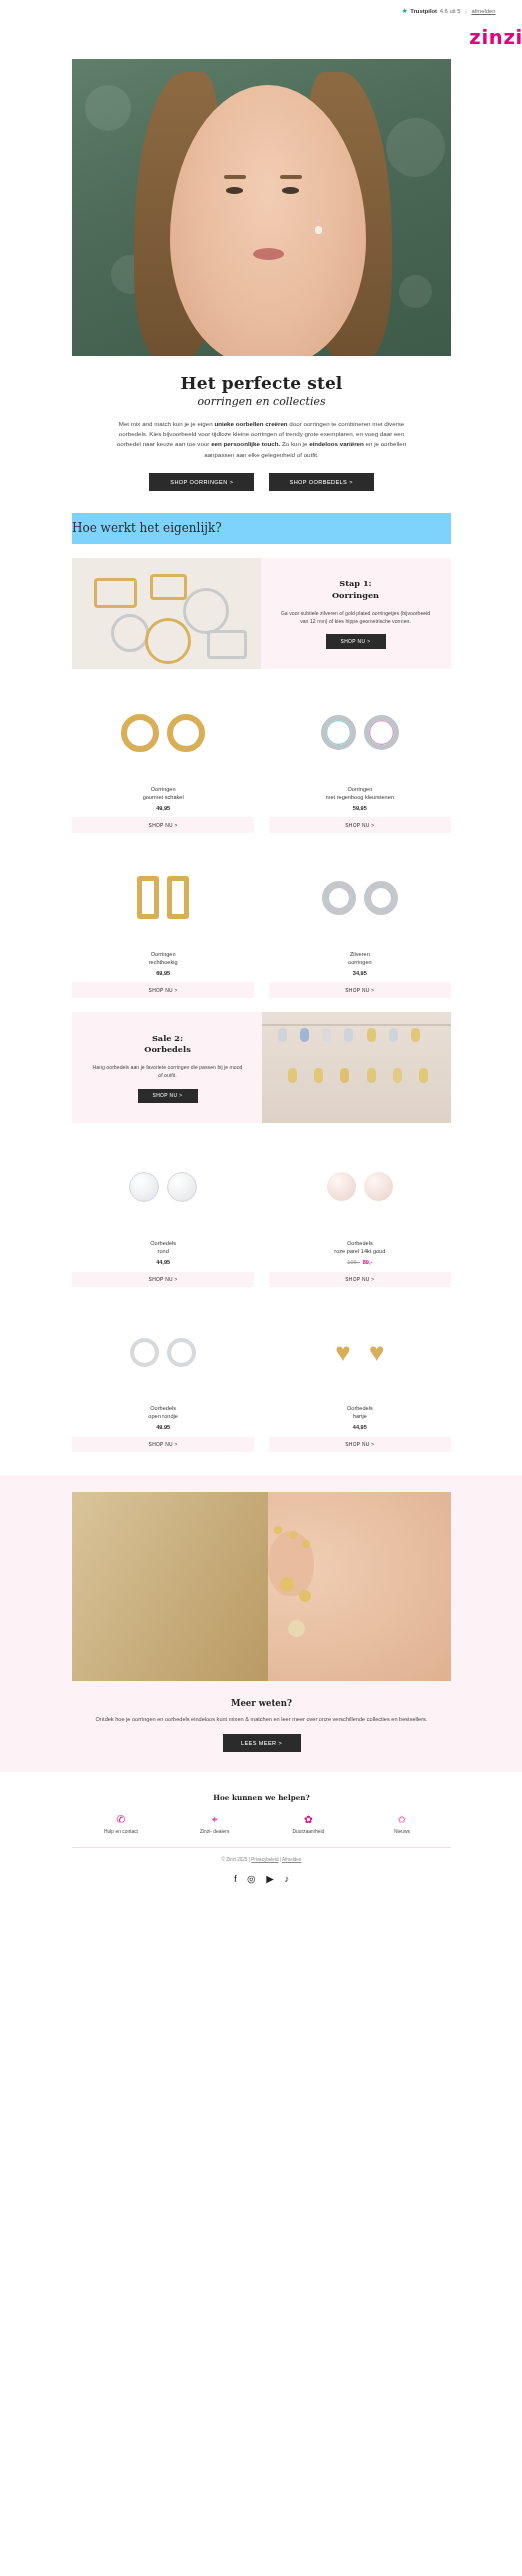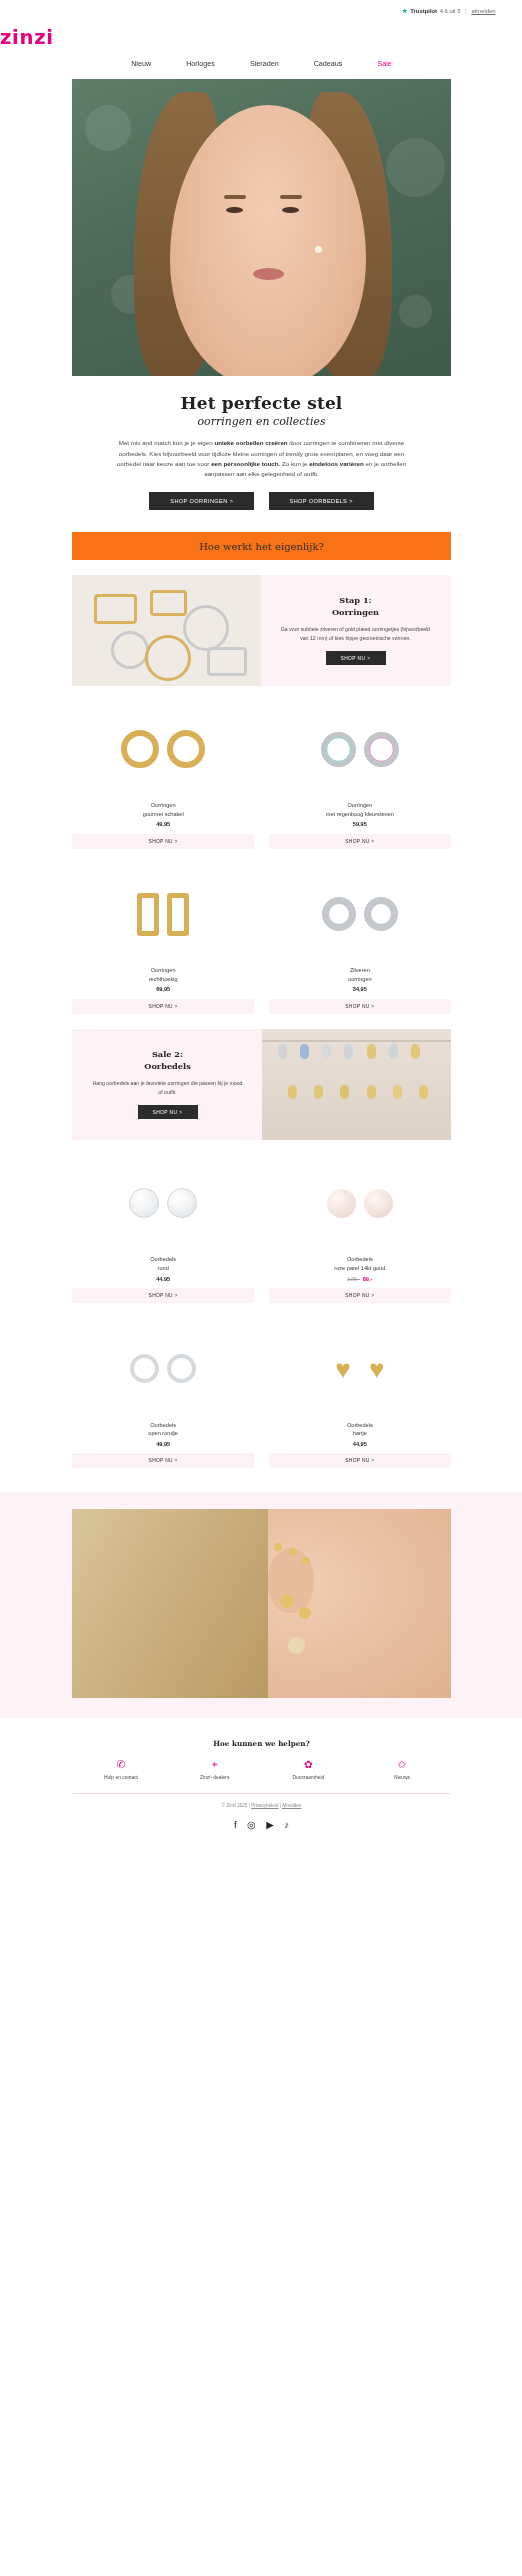--- a/index.html
+++ b/index.html
@@ -21,21 +21,21 @@
     font-size: 5.9px;
     color: #6b6b6b;
   }
   .tp { display: flex; align-items: center; gap: 2.6px; }
   .tp-star { color: #00b67a; font-size: 6.5px; }
   .tp-name { font-weight: bold; color: #2f2f2f; font-size: 5.9px; }
   .tp-sep { color: #bbb; margin: 0 2px; }
   .tp-link { text-decoration: underline; color: #6b6b6b; }
 
   
-  .logo-wrap { text-align: left; padding: 3.9px 0 10.5px; }
+  .logo-wrap { text-align: right; padding: 3.9px 0 10.5px; }
   .logo {
     font-family: "DejaVu Sans", sans-serif;
     font-size: 19.6px;
     letter-spacing: 0.7px;
     font-weight: bold;
     color: #e6007e;
   }
 
   
   .nav {
@@ -98,22 +98,22 @@
   .btn-row { display:flex; justify-content:center; gap: 14.4px; margin-top: 13px; }
   .btn-dark {
     background: #2b2b2b; color: #fff; font-size: 5.6px; letter-spacing: 0.4px;
     padding: 5.9px 0; width: 105px; text-align: center; text-decoration: none;
     display: inline-block;
   }
 
   
   .band {
     width: 379px; margin: 22px auto 0;
-    background: #f97316; text-align: center; padding: 8.5px 0;
-    font-family: "DejaVu Serif", serif; font-size: 10px; color: #2b2b2b;
+    background: #7dd3fc; padding: 8.5px 0;
+    font-family: "DejaVu Serif", serif; font-size: 12px; color: #2b2b2b;
   }
 
   
   .step {
     width: 379px; margin: 14.4px auto 0; display: flex; background: #fdf2f6;
     min-height: 98px;
   }
   .step.reverse { flex-direction: row-reverse; }
   .step-img { width: 189px; height: 111px; position: relative; overflow: hidden; }
   .step-txt {
@@ -208,27 +208,20 @@
       <span>4.6 uit 5</span>
       <span class="tp-sep">|</span>
       <a class="tp-link" href="#">afmelden</a>
     </div>
   </div>
 
   <div class="logo-wrap">
     <span class="logo">zinzi</span>
   </div>
 
-  <div class="nav">
-    <a href="#">Nieuw</a>
-    <a href="#">Horloges</a>
-    <a href="#">Sieraden</a>
-    <a href="#">Cadeaus</a>
-    <a href="#" class="sale">Sale</a>
-  </div>
 
   <div class="hero">
     <div class="bokeh" style="left:13px;top:26px;width:46px;height:46px;"></div>
     <div class="bokeh" style="left:314px;top:59px;width:59px;height:59px;"></div>
     <div class="bokeh" style="left:39px;top:196px;width:39px;height:39px;"></div>
     <div class="bokeh" style="left:327px;top:216px;width:33px;height:33px;"></div>
     <div class="hero-hair-l"></div>
     <div class="hero-hair-r"></div>
     <div class="hero-face"></div>
     <div class="hero-brow" style="left:152px;top:116px;"></div>
@@ -433,20 +426,25 @@
     <div class="bottom-hero">
       <div class="bh-skin"></div>
       <div class="bh-hair"></div>
       <div class="bh-ear"></div>
       <div class="bh-charm" style="left:202px;top:34px;width:7.8px;height:7.8px;"></div>
       <div class="bh-charm" style="left:217px;top:39px;width:7.8px;height:7.8px;"></div>
       <div class="bh-charm" style="left:230px;top:48px;width:7.8px;height:7.8px;"></div>
       <div class="bh-charm" style="left:208px;top:85px;width:14.4px;height:14.4px;"></div>
       <div class="bh-charm" style="left:227px;top:98px;width:11.8px;height:11.8px;"></div>
       <div class="bh-charm" style="left:216px;top:128px;width:17px;height:17px;background:#ead9b0;"></div>
+    </div>
+    <div class="meer">
+      <h3>Meer weten?</h3>
+      <p>Ontdek hoe je oorringen en oorbedels eindeloos kunt mixen &amp; matchen en leer meer over onze verschillende collecties en bestsellers.</p>
+      <a class="btn-dark" href="#">LEES MEER &gt;</a>
     </div>
   </div>
 
   <div class="help">
     <h4>Hoe kunnen we helpen?</h4>
     <div class="help-row">
       <a class="help-item" href="#">
         <span class="ic">✆</span>
         <span class="lb">Hulp en contact</span>
       </a>

